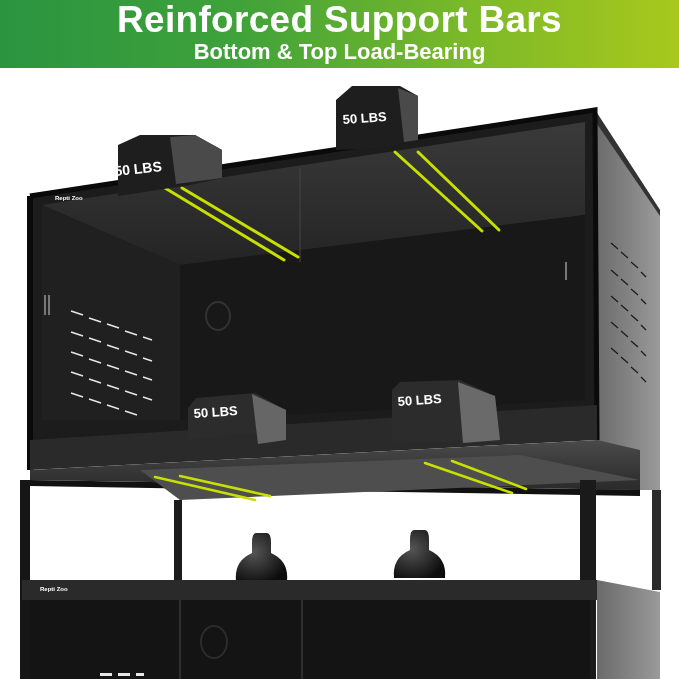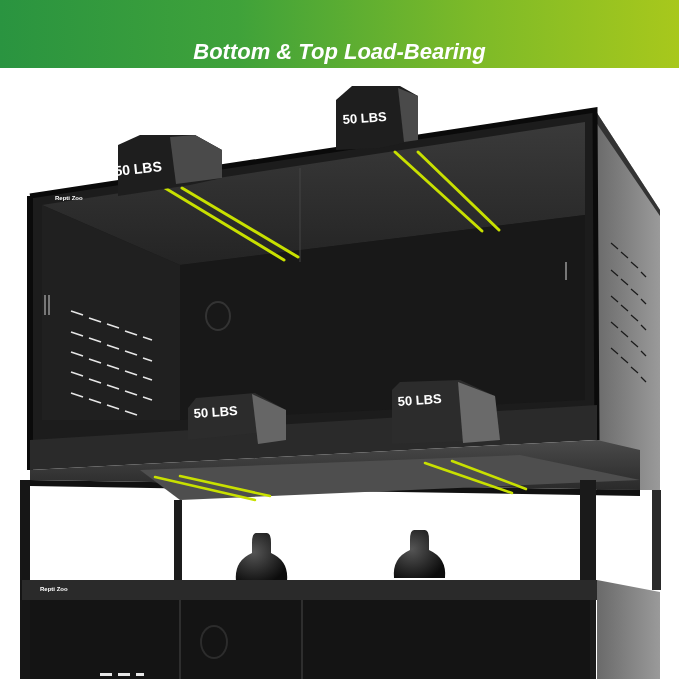--- a/index.html
+++ b/index.html
@@ -1,29 +1,30 @@
 <!DOCTYPE html>
 <html><head>
 <meta charset="utf-8">
 <style>
   html,body{margin:0;padding:0;background:#fff;}
   body{width:679px;height:679px;position:relative;overflow:hidden;font-family:"Liberation Sans",sans-serif;}
   .banner{position:absolute;left:0;top:0;width:679px;height:68px;
     background:linear-gradient(90deg,#2a9440 0%,#3fa23a 35%,#7dba28 70%,#a8c81c 100%);
     text-align:center;color:#fff;}
   .banner .title{position:absolute;left:0;right:0;top:0px;font-size:37px;font-weight:bold;letter-spacing:0.3px;line-height:40px;}
-  .banner .sub{position:absolute;left:0;right:0;top:39px;font-size:22px;font-weight:bold;line-height:26px;font-style:italic;}
+  .banner .sub{position:absolute;left:0;right:0;top:39px;font-size:22px;font-weight:bold;line-height:26px;}
   .scene{position:absolute;left:0;top:68px;width:679px;height:611px;}
   svg{display:block;}
   .lbl{font-family:"Liberation Sans",sans-serif;font-weight:bold;fill:#fff;}
 </style>
 </head>
 <body>
 
 <div class="banner">
+  <div class="title">Reinforced Support Bars</div>
   <div class="sub">Bottom &amp; Top Load-Bearing</div>
 </div>
 
 <div class="scene">
 <svg width="679" height="611" viewBox="0 68 679 611" xmlns="http://www.w3.org/2000/svg">
   <defs>
     <linearGradient id="ceil" x1="0" y1="0" x2="0" y2="1">
       <stop offset="0" stop-color="#3a3a3a"></stop>
           <stop offset="1" stop-color="#242424"></stop>
     </linearGradient>

